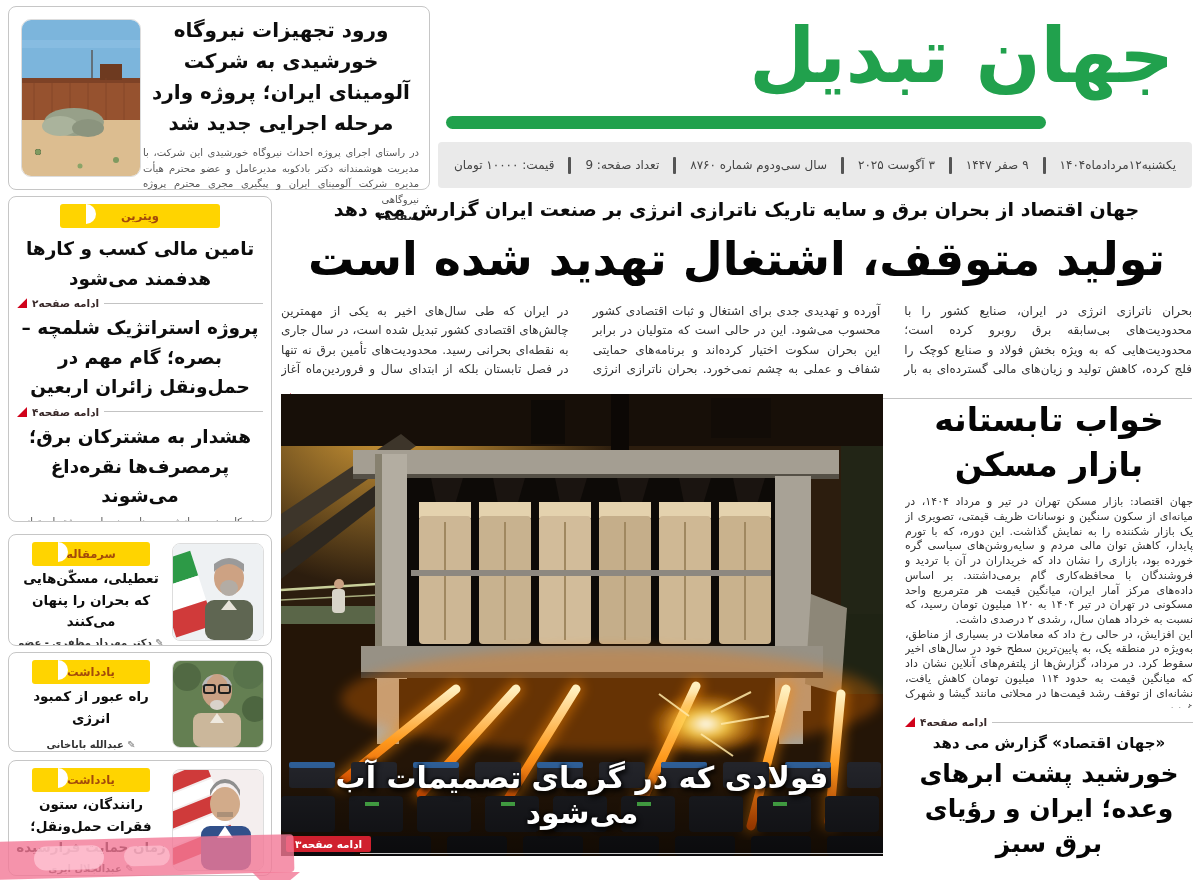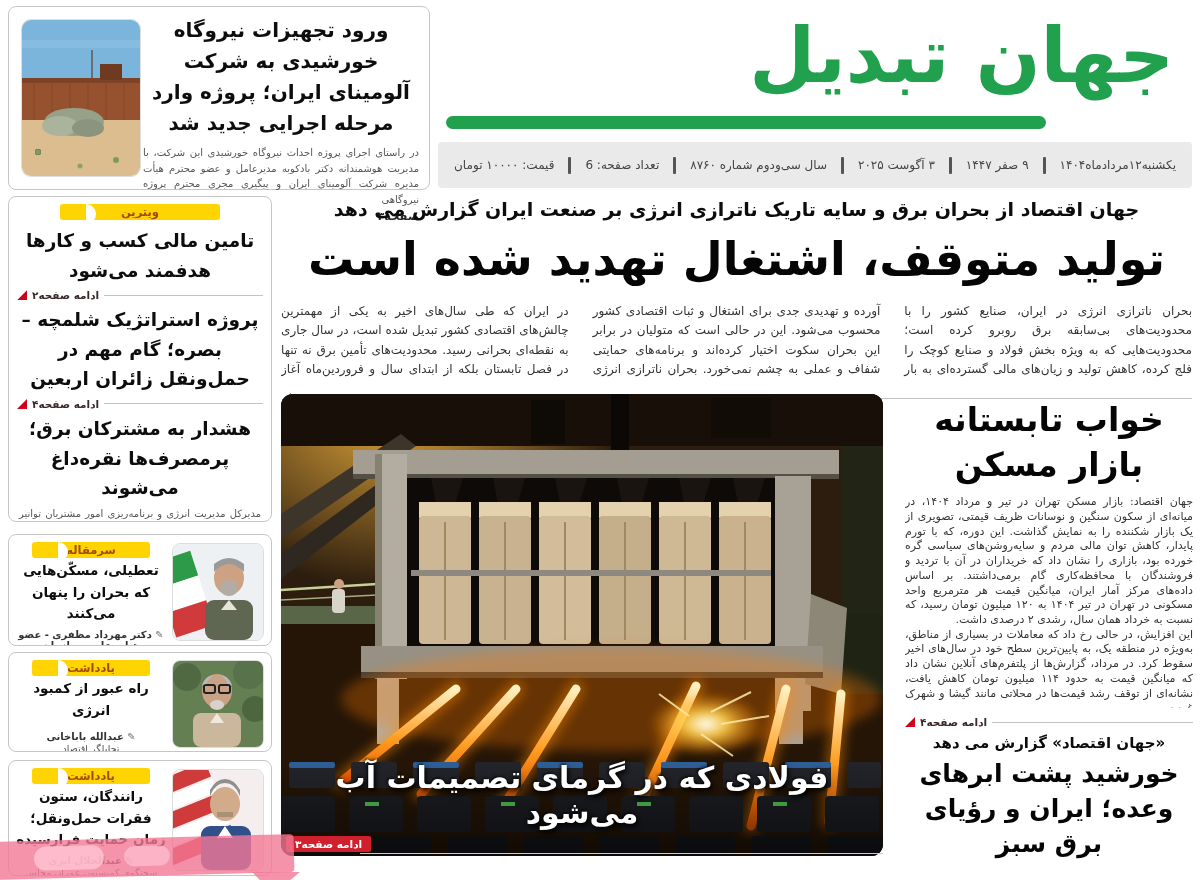--- a/index.html
+++ b/index.html
@@ -28,37 +28,37 @@
   .lead-body{margin-top:16px;column-count:3;column-gap:24px;font-size:12px;line-height:1.62;text-align:justify;color:#333;height:82px;overflow:hidden;}
 
   
   .marker-row{display:flex;align-items:center;gap:5px;direction:ltr;margin-top:8px;}
   .flag{width:10px;height:10px;background:#d0021b;clip-path:polygon(0 100%,100% 0,100% 100%);flex:none;}
   .marker-txt{font-size:10.5px;font-weight:bold;color:#3a2a2a;white-space:nowrap;}
   .marker-rule{flex:1;height:1px;background:#c3c3c3;}
 
   
   .side-box{position:absolute;left:8px;width:264px;border:1px solid #c6c6c6;border-radius:8px;background:#fff;box-sizing:border-box;overflow:hidden;}
-  .tab{position:relative;margin:7px auto 4px auto;width:160px;height:16px;background:#ffd400;border-radius:3px;display:flex;align-items:center;justify-content:center;}
+  .tab{position:relative;margin:7px auto 4px auto;width:160px;height:24px;background:#ffd400;border-radius:3px;display:flex;align-items:center;justify-content:center;}
   .tab-notch{position:absolute;left:26px;top:0;width:10px;height:20px;background:#fff;border-radius:0 10px 10px 0;}
   .tab-txt{font-size:11.5px;font-weight:bold;color:#a34a0a;}
   .v-item-head{font-size:18.5px;font-weight:bold;line-height:1.6;text-align:center;color:#0d0d0d;padding:2px 8px 0 8px;}
   .v-item-body{font-size:10px;line-height:1.5;color:#555;text-align:justify;padding:3px 10px 0 10px;}
   .side-box .marker-row{margin:4px 8px 2px 8px;}
 
   .half-box .box-photo{position:absolute;right:7px;width:90px;border-radius:8px;overflow:hidden;border:1px solid #ddd;}
   .half-box .txt-col{margin-right:104px;padding-left:6px;position:relative;}
   .half-box .tab{margin:7px auto 2px auto;width:118px;}
   .hb-head{font-size:13.5px;font-weight:bold;line-height:1.6;text-align:center;color:#0d0d0d;margin-top:2px;}
   .hb-author{font-size:10px;font-weight:bold;color:#333;text-align:center;margin-top:4px;}
   .hb-role{font-size:9.5px;color:#555;text-align:center;margin-top:1px;}
   .pen{color:#777;font-size:10px;}
 
   
-  .photo-fig{position:absolute;left:281px;top:394px;width:602px;height:462px;border-radius:12px;overflow:hidden;background:#15803d;}
+  .photo-fig{position:absolute;left:281px;top:394px;width:602px;height:462px;border-radius:0;overflow:hidden;background:#15803d;}
   .photo-caption{position:absolute;left:0;right:0;bottom:26px;text-align:center;font-size:30px;font-weight:bold;color:#fff;text-shadow:2px 3px 5px rgba(0,0,0,.95),-1px -1px 3px rgba(0,0,0,.8);}
   .photo-cont{position:absolute;left:5px;bottom:4px;background:#d0202e;color:#fff;font-size:10.5px;font-weight:bold;padding:2px 9px;border-radius:2px;}
   .photo-bottom-rule{position:absolute;left:360px;top:853px;width:523px;height:1px;background:#c9c9c9;}
 
   
   .rcol{position:absolute;left:905px;top:394px;width:288px;}
   .r-kicker{font-size:16px;font-weight:bold;text-align:center;color:#0c0c0c;}
   .r-head{font-size:33px;font-weight:bold;text-align:center;line-height:1.35;color:#050505;margin-top:4px;letter-spacing:-1px;}
   .r-body{margin-top:8px;font-size:11px;line-height:1.34;text-align:justify;color:#333;white-space:pre-line;height:213px;overflow:hidden;}
   .r-kicker2{font-size:15px;font-weight:bold;text-align:center;color:#0c0c0c;margin-top:6px;}
@@ -116,21 +116,21 @@
 
   <div class="datebar">
     <span>یکشنبه۱۲مردادماه۱۴۰۴</span>
     <span class="vbar"></span>
     <span>۹ صفر ۱۴۴۷</span>
     <span class="vbar"></span>
     <span>۳ آگوست ۲۰۲۵</span>
     <span class="vbar"></span>
     <span>سال سی‌ودوم شماره ۸۷۶۰</span>
     <span class="vbar"></span>
-    <span>تعداد صفحه: 6</span>
+    <span>تعداد صفحه: 9</span>
     <span class="vbar"></span>
     <span>قیمت: ۱۰۰۰۰ تومان</span>
   </div>
 
   <div class="lead">
     <div class="lead-kicker">جهان اقتصاد از بحران برق و سایه تاریک ناترازی انرژی بر صنعت ایران گزارش می دهد</div>
     <div class="lead-head">تولید متوقف، اشتغال تهدید شده است</div>
     <div class="lead-body">بحران ناترازی انرژی در ایران، صنایع کشور را با محدودیت‌های بی‌سابقه برق روبرو کرده است؛ محدودیت‌هایی که به ویژه بخش فولاد و صنایع کوچک را فلج کرده، کاهش تولید و زیان‌های مالی گسترده‌ای به بار آورده و تهدیدی جدی برای اشتغال و ثبات اقتصادی کشور محسوب می‌شود. این در حالی است که متولیان در برابر این بحران سکوت اختیار کرده‌اند و برنامه‌های حمایتی شفاف و عملی به چشم نمی‌خورد. بحران ناترازی انرژی در ایران که طی سال‌های اخیر به یکی از مهمترین چالش‌های اقتصادی کشور تبدیل شده است، در سال جاری به نقطه‌ای بحرانی رسید. محدودیت‌های تأمین برق نه تنها در فصل تابستان بلکه از ابتدای سال و فروردین‌ماه آغاز شده و با شدت بیشتری ادامه یافته است. این محدودیت‌ها به ویژه بر...</div>
     <div class="marker-row">
       <span class="flag"></span>

